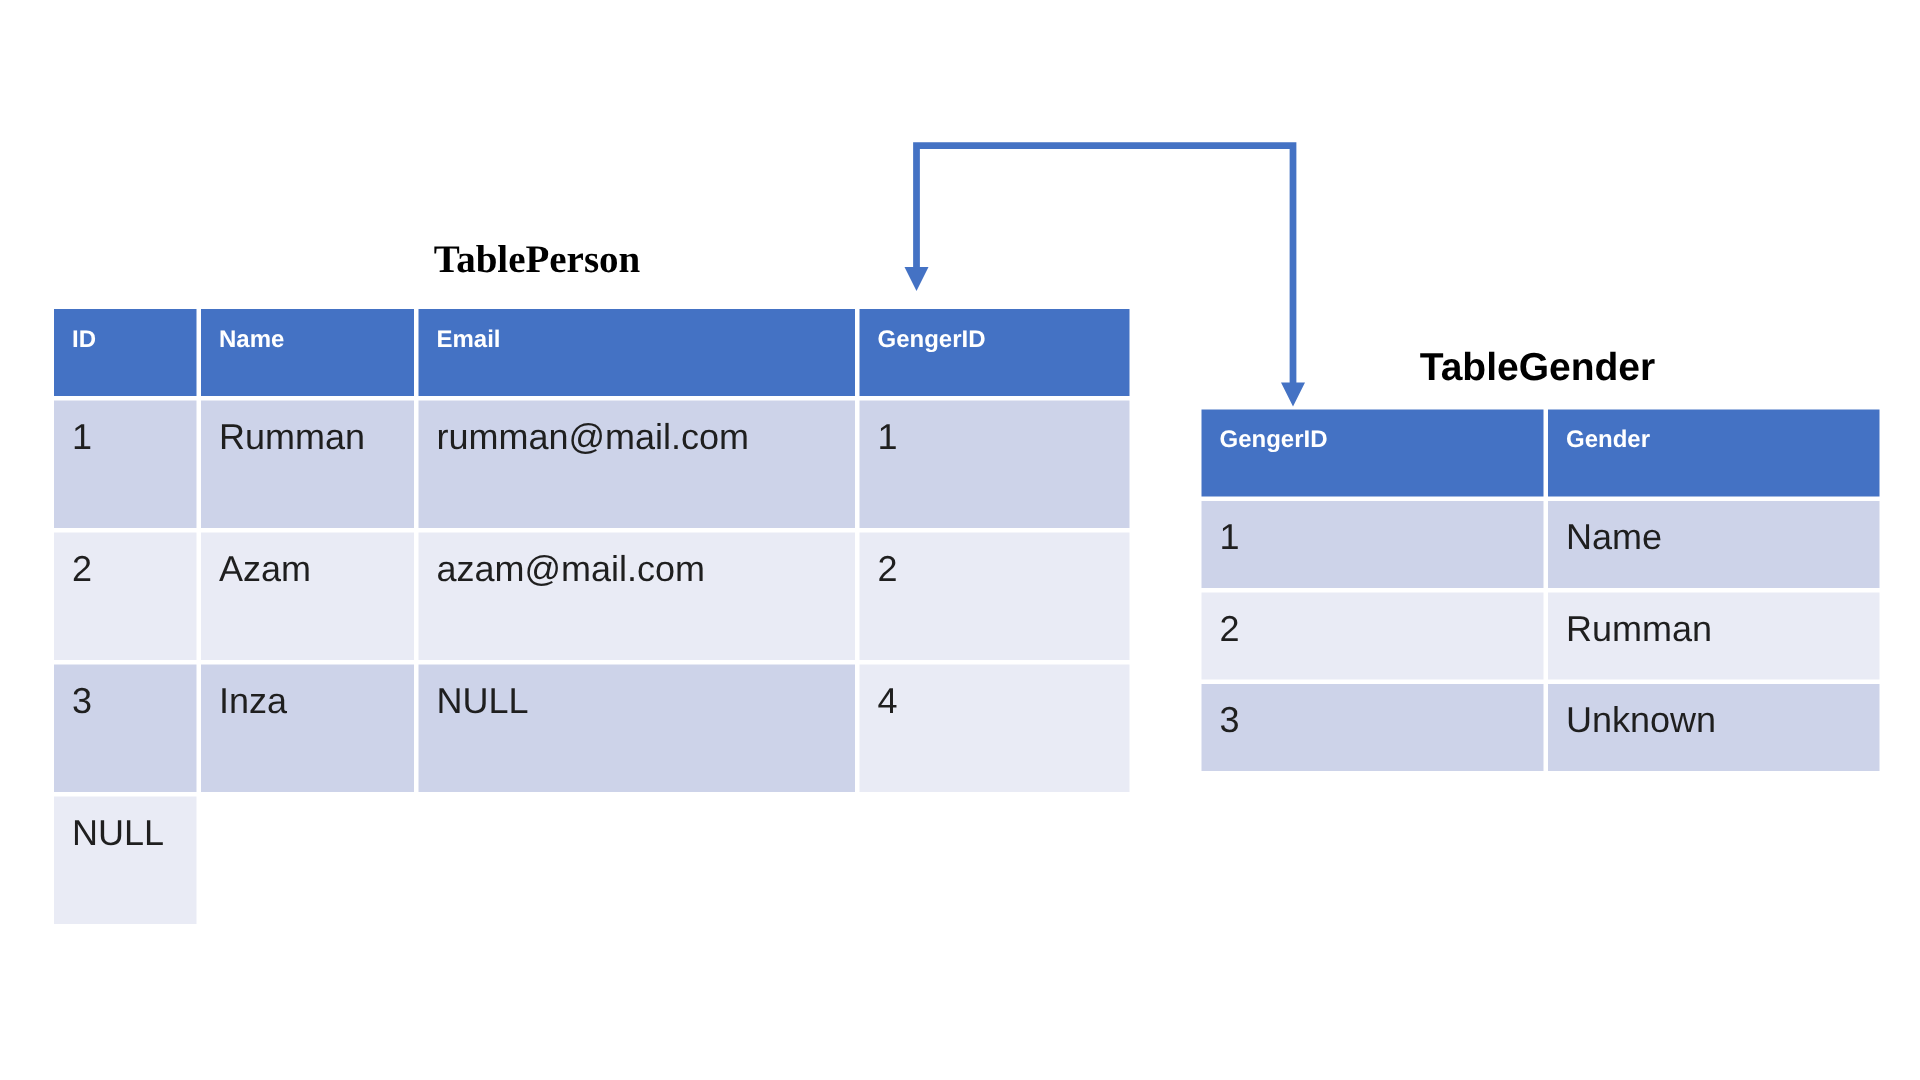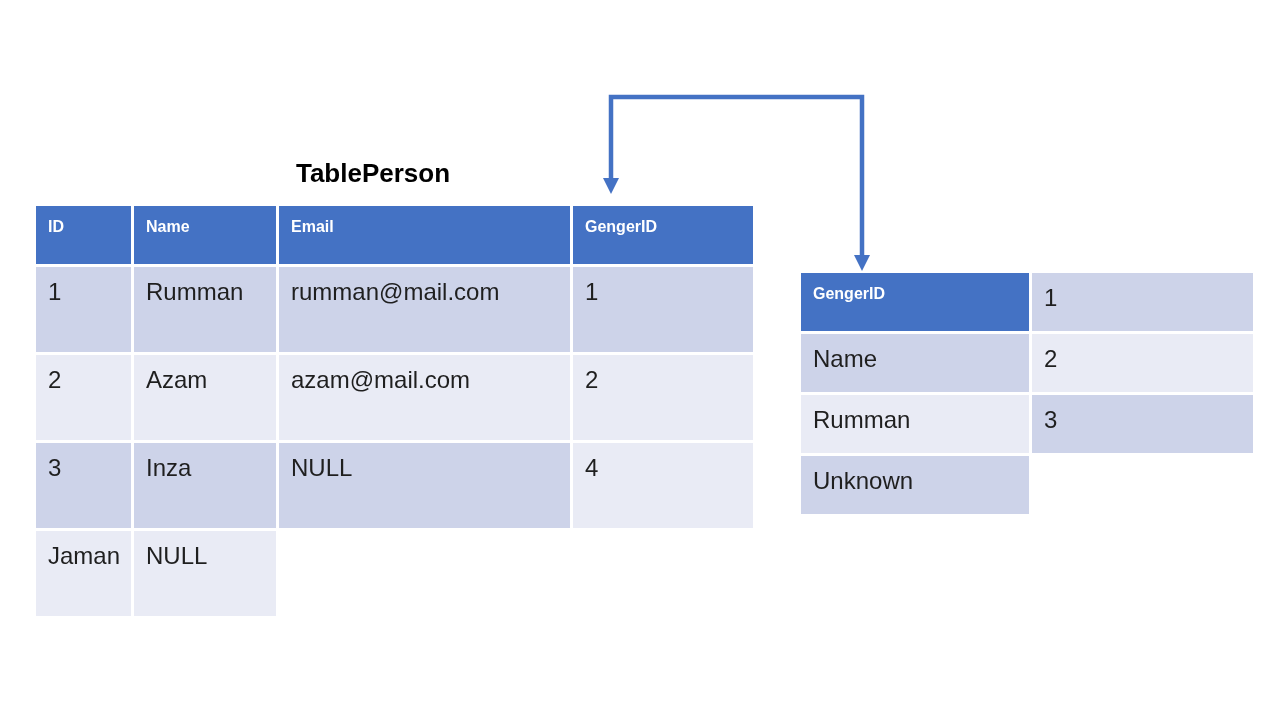--- a/index.html
+++ b/index.html
@@ -11,21 +11,21 @@
   html,body{margin:0;padding:0;}
   body{font-family:"Liberation Sans", sans-serif; background:#888;}
   #canvas{
     position:relative; width:1280px; height:720px;
     background:var(--background); overflow:hidden;
   }
   .slide-title{
     position:absolute; font-size:26px; font-weight:700;
     color:var(--title-text); text-align:center; white-space:nowrap;
   }
-  #person-title{left:273px; top:158px; width:200px;}
+  #person-title{left:258px; top:158px; width:200px;font-family:Liberation Serif, serif;}
   #gender-title{left:925px; top:229px; width:200px;}
   .t-grid{position:absolute; display:grid; gap:3px;}
   #person-table{
     left:36px; top:206px;
     grid-template-columns:95px 142px 291px 180px;
     grid-template-rows:58px 85px 85px 85px 85px;
   }
   #gender-table{
     left:801px; top:273px;
     grid-template-columns:228px 221px;
@@ -52,20 +52,21 @@
 <div id="canvas">
 
   <svg id="connector-svg" width="1280" height="720">
     <path d="M611 180 L611 97 L862 97 L862 257"></path>
     <polygon points="603,178 619,178 611,194"></polygon>
     <polygon points="854,255 870,255 862,271"></polygon>
   </svg>
 
   <div id="person-title" class="slide-title">TablePerson</div>
 
+  <div id="gender-title" class="slide-title">TableGender</div>
 
   <div id="person-table" class="t-grid">
     <div class="th">ID</div>
     <div class="th">Name</div>
     <div class="th">Email</div>
     <div class="th">GengerID</div>
 
     <div class="td dark">1</div>
     <div class="td dark">Rumman</div>
     <div class="td dark">rumman@mail.com</div>
@@ -74,26 +75,26 @@
     <div class="td light">2</div>
     <div class="td light">Azam</div>
     <div class="td light">azam@mail.com</div>
     <div class="td light">2</div>
 
     <div class="td dark">3</div>
     <div class="td dark">Inza</div>
     <div class="td dark">NULL</div>
 
     <div class="td light">4</div>
-    <div class="td light">Jaman</div>
     <div class="td light">NULL</div>
   </div>
 
   <div id="gender-table" class="t-grid">
     <div class="th">GengerID</div>
+    <div class="th">Gender</div>
 
     <div class="td dark">1</div>
     <div class="td dark">Name</div>
 
     <div class="td light">2</div>
     <div class="td light">Rumman</div>
 
     <div class="td dark">3</div>
     <div class="td dark">Unknown</div>
   </div>

